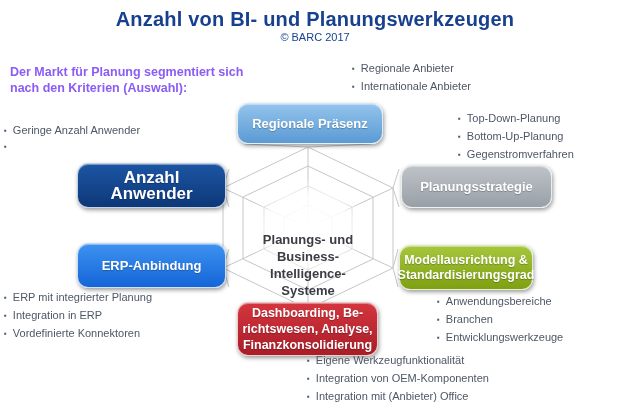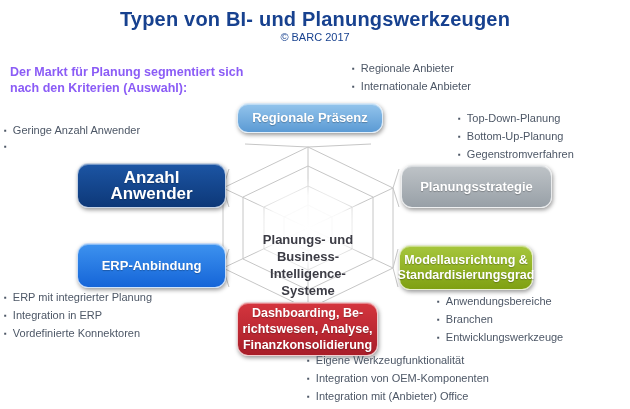--- a/index.html
+++ b/index.html
@@ -31,21 +31,21 @@
   }
   
   .node{
     position:absolute;display:flex;align-items:center;justify-content:center;
     color:#fff;font-weight:bold;text-align:center;font-size:12.5px;line-height:16px;
     border-radius:11px;border:1px solid rgba(255,255,255,.75);
     box-shadow:1px 2px 4px rgba(0,0,0,.4), inset 0 1px 0 rgba(255,255,255,.4);
     text-shadow:0 1px 1px rgba(0,0,0,.25);
     box-sizing:border-box;padding:0 3px;
   }
-  .n-regionale{left:237px;top:103px;width:146px;height:30px;font-size:13px;
+  .n-regionale{left:237px;top:103px;width:146px;height:41px;font-size:13px;
     background:linear-gradient(#93c4ec,#5b9ad4);}
   .n-anzahl{left:77px;top:163px;width:149px;height:45px;font-size:17px;
     background:linear-gradient(#1c55a4,#0d3878);}
   .n-erp{left:77px;top:243px;width:149px;height:45px;font-size:13px;
     background:linear-gradient(#3d92ef,#1565d8);}
   .n-strategie{left:401px;top:165px;width:151px;height:43px;font-size:13px;
     background:linear-gradient(#bec3c7,#98a0a7);}
   .n-modell{left:399px;top:245px;width:134px;height:45px;line-height:15px;
     background:linear-gradient(#a6c63c,#7fa012);}
   .n-dash{left:237px;top:302px;width:141px;height:54px;
@@ -62,21 +62,21 @@
   .bl-anwender{left:4px;top:122px;}
   .bl-erp{left:4px;top:289px;}
   .bl-modell{left:437px;top:293px;}
   .bl-dash{left:307px;top:352px;}
 </style>
 </head>
 <body>
 
 <div id="stage">
 
-  <div class="title">Typen von BI- und Planungswerkzeugen</div>
+  <div class="title">Anzahl von BI- und Planungswerkzeugen</div>
   <div class="copyright">© BARC 2017</div>
 
   <div class="intro">Der Markt für Planung segmentiert sich nach den Kriterien (Auswahl):</div>
 
   <svg class="web" width="630" height="409" viewBox="0 0 630 409" aria-hidden="true">
     <defs>
       <radialGradient id="glow" cx="50%" cy="50%" r="50%">
         <stop offset="0%" stop-color="#ffffff" stop-opacity="1"></stop>
         <stop offset="65%" stop-color="#ffffff" stop-opacity="0.85"></stop>
         <stop offset="100%" stop-color="#ffffff" stop-opacity="0"></stop>

